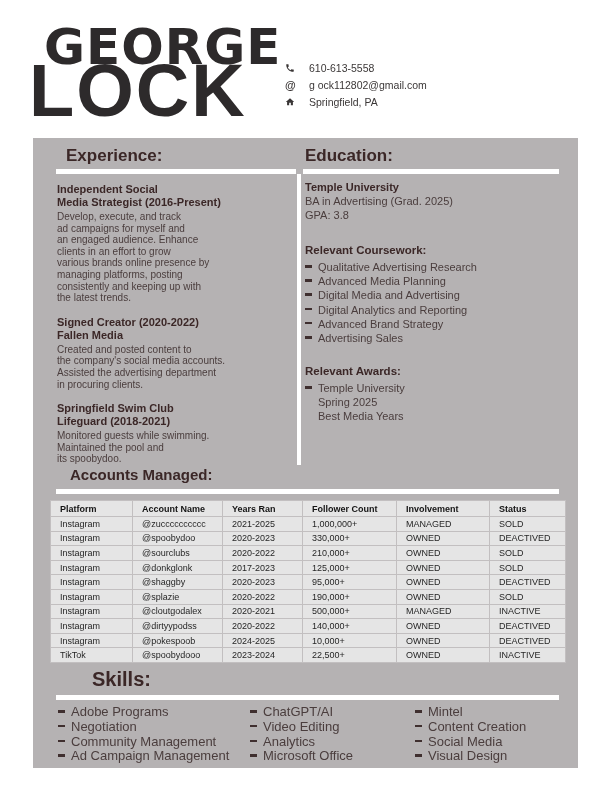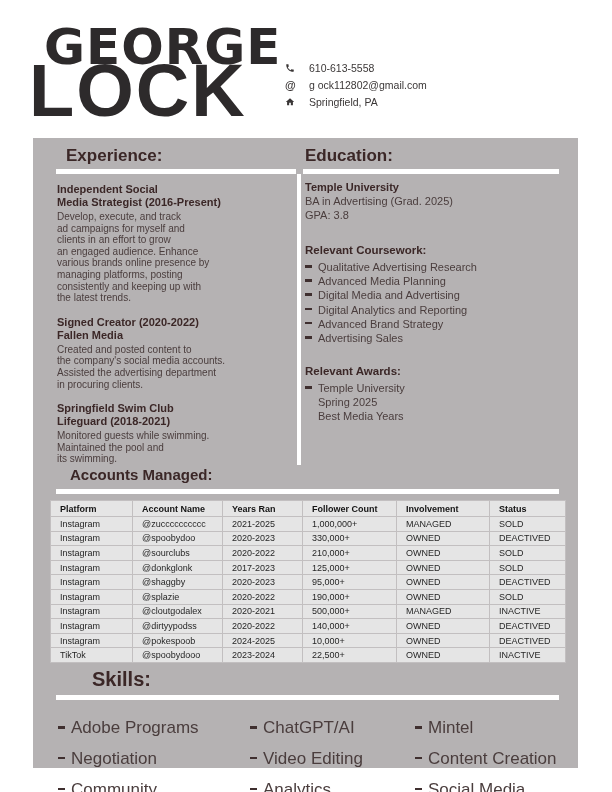--- a/index.html
+++ b/index.html
@@ -71,21 +71,21 @@
   .acct-table th, .acct-table td {
     border:1px solid #c2bfc0; padding:0 0 0 9px;
     font-size:9px; text-align:left; white-space:nowrap; overflow:hidden;
   }
   .acct-table th { height:16px; font-weight:bold; color:#141414; }
   .acct-table td { height:14.6px; color:#262626; }
 
   
   .skills-grid { position:absolute; left:58px; top:705px; width:502px; display:flex; }
   .skills-col { }
-  .skills-col .bullet-item { font-size:17px; line-height:14.8px; color:#4a3d3d;margin-top:16px; }
+  .skills-col .bullet-item { font-size:13px; line-height:14.8px; color:#4a3d3d; }
   .skills-col-1 { width:192px; }
   .skills-col-2 { width:165px; }
   .skills-col-3 { width:145px; }
 </style>
 </head>
 <body>
 
 <div class="page">
 
   <div class="name-first">GEORGE</div>
@@ -126,22 +126,22 @@
 
   <div class="exp-col">
       <div class="job">
         <div class="job-title">
           <div>Independent Social</div>
           <div>Media Strategist (2016-Present)</div>
         </div>
         <div class="job-body">
           <div>Develop, execute, and track</div>
           <div>ad campaigns for myself and</div>
+          <div>an engaged audience. Enhance</div>
           <div>clients in an effort to grow</div>
-          <div>an engaged audience. Enhance</div>
           <div>various brands online presence by</div>
           <div>managing platforms, posting</div>
           <div>consistently and keeping up with</div>
           <div>the latest trends.</div>
         </div>
       </div>
       <div class="job">
         <div class="job-title">
           <div>Signed Creator (2020-2022)</div>
           <div>Fallen Media</div>
@@ -154,21 +154,21 @@
         </div>
       </div>
       <div class="job">
         <div class="job-title">
           <div>Springfield Swim Club</div>
           <div>Lifeguard (2018-2021)</div>
         </div>
         <div class="job-body">
           <div>Monitored guests while swimming.</div>
           <div>Maintained the pool and</div>
-          <div>its swimming.</div>
+          <div>its spoobydoo.</div>
         </div>
       </div>
     </div>
 
   <div class="edu-col">
     <div class="edu-school">Temple University</div>
     <div class="edu-lines">
         <div>BA in Advertising (Grad. 2025)</div>
         <div>GPA: 3.8</div>
       </div>

